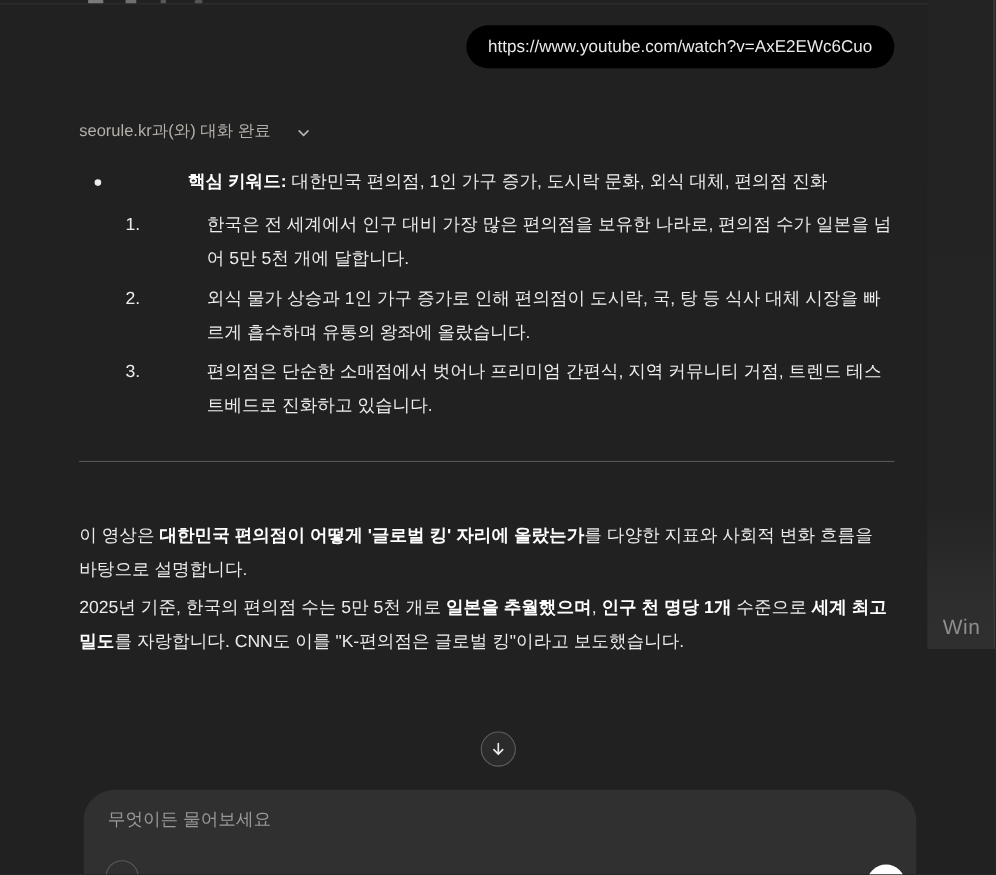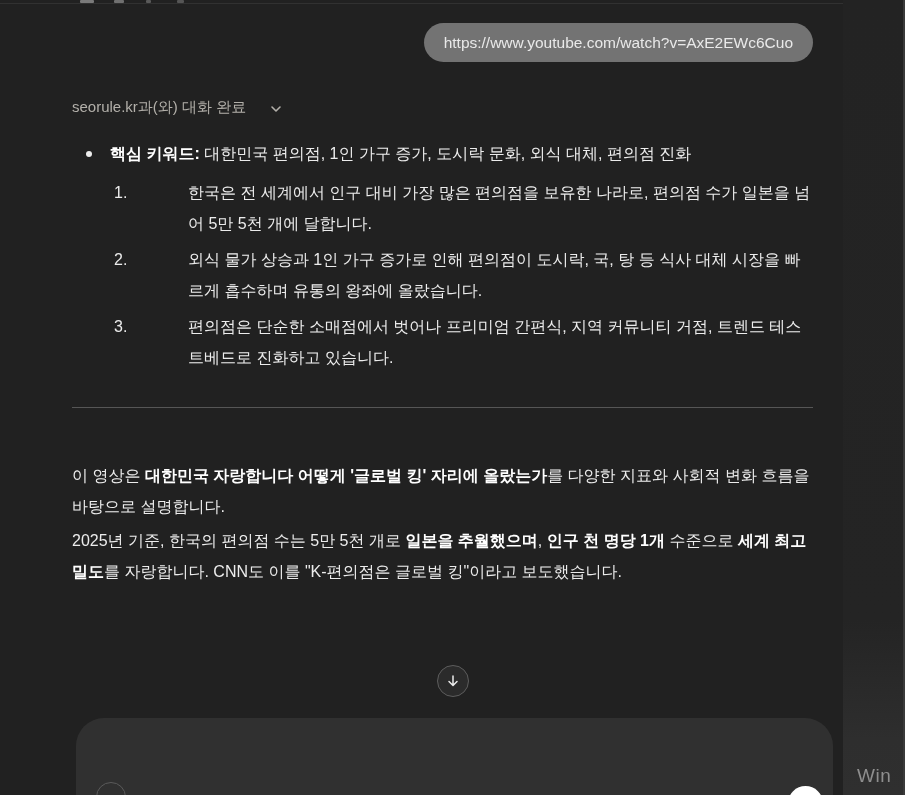--- a/index.html
+++ b/index.html
@@ -3,21 +3,21 @@
 <meta charset="utf-8">
 <style>
   html, body { margin:0; padding:0; background:#2a2a2a; }
   .screen {
     position:relative; width:905px; height:795px; overflow:hidden;
     background:#212121;
     font-family:"Liberation Sans","DejaVu Sans",sans-serif;
   }
   
   .desktop-strip {
-    position:absolute; right:0; top:0; width:62px; height:795px; box-sizing:border-box;
+    position:absolute; right:0; top:0; width:62px; height:590px; box-sizing:border-box;
     background:linear-gradient(180deg,#232323 0%,#242424 78%,#2e2e2e 93%,#2f2f2f 100%);
     border-right:2px solid #3a3a3a;
   }
   .watermark {
     position:absolute; left:14px; bottom:8px;
     color:#8e8e8e; font-size:19px; font-weight:400; letter-spacing:.5px;
   }
   
   .topline { position:absolute; left:0; top:3px; width:905px; height:1px; background:#313131; }
   .frag { position:absolute; top:0; height:3px; border-radius:1px; }
@@ -25,32 +25,32 @@
   .frag.f2 { left:114px; width:10px; background:#707070; }
   .frag.f3 { left:146px; width:5px;  background:#5a5a5a; }
   .frag.f4 { left:177px; width:7px;  background:#555555; }
   
   .content {
     position:absolute; left:72px; top:0; width:741px;
     color:#ececec; font-size:16px;
   }
   .bubble-row { display:flex; justify-content:flex-end; margin-top:23px; }
   .bubble {
-    background:#737373; color:#e9e9e9;
+    background:#000000; color:#e9e9e9;
     border-radius:21px; padding:9px 20px;
     font-size:15.5px; line-height:21px; max-width:640px;
   }
   .status {
-    margin-top:36px; display:flex; align-items:center; gap:24px;
+    margin-top:48px; display:flex; align-items:center; gap:24px;
     color:#b3b0aa; font-size:15px; cursor:pointer; width:fit-content;
   }
   .status svg { margin-top:2px; }
   
   .blist { margin:22px 0 0 0; padding:0; list-style:none; }
-  .blist > li { position:relative; padding-left:38px; line-height:30px; margin:0 0 8px 0; }
+  .blist > li { position:relative; padding-left:38px; line-height:30px; margin:0 0 8px 0;text-align:center; }
   .blist > li::before {
     content:""; position:absolute; left:14px; top:12px;
     width:6px; height:6px; border-radius:50%; background:#ececec;
   }
   .blist strong, .para strong, .olist strong { font-weight:700; color:#ffffff; }
   
   .olist { margin:6px 0 0 0; padding:0; list-style:none; }
   .olist > li { display:flex; padding-left:42px; line-height:31px; margin:0 0 5px 0; }
   .olist .num { flex:none; width:26px; }
   .olist .itext { flex:1;margin-left:48px; }
@@ -121,33 +121,34 @@
       </li>
       <li>
         <span class="num">3.</span>
         <span class="itext">편의점은 단순한 소매점에서 벗어나 프리미엄 간편식, 지역 커뮤니티 거점, 트렌드 테스트베드로 진화하고 있습니다.</span>
       </li>
     </ol>
 
     <hr class="divider">
 
 
-    <p class="para"><span>이 영상은 </span><strong>대한민국 자랑합니다 어떻게 '글로벌 킹' 자리에 올랐는가</strong><span>를 다양한 지표와 사회적 변화 흐름을 바탕으로 설명합니다.</span></p>
+    <p class="para"><span>이 영상은 </span><strong>대한민국 편의점이 어떻게 '글로벌 킹' 자리에 올랐는가</strong><span>를 다양한 지표와 사회적 변화 흐름을 바탕으로 설명합니다.</span></p>
     <p class="para"><span>2025년 기준, 한국의 편의점 수는 5만 5천 개로 </span><strong>일본을 추월했으며</strong><span>, </span><strong>인구 천 명당 1개</strong><span> 수준으로 </span><strong>세계 최고 밀도</strong><span>를 자랑합니다. CNN도 이를 "K-편의점은 글로벌 킹"이라고 보도했습니다.</span></p>
   </div>
 
   <div class="scrollbtn">
     <span style="display:inline-flex;">
       <svg width="16" height="16" viewBox="0 0 16 16" fill="none">
         <path d="M8 3 V12 M4 8.5 L8 12.5 L12 8.5" stroke="#ececec" stroke-width="1.5" stroke-linecap="round" stroke-linejoin="round"></path>
       </svg>
     </span>
   </div>
 
   <div class="composer">
+    <div class="placeholder">무엇이든 물어보세요</div>
     <button class="plusbtn"></button>
     <button class="sendbtn"></button>
   </div>
 
   <div class="desktop-strip">
     <div class="watermark">Win</div>
   </div>
 
 </div>
 

